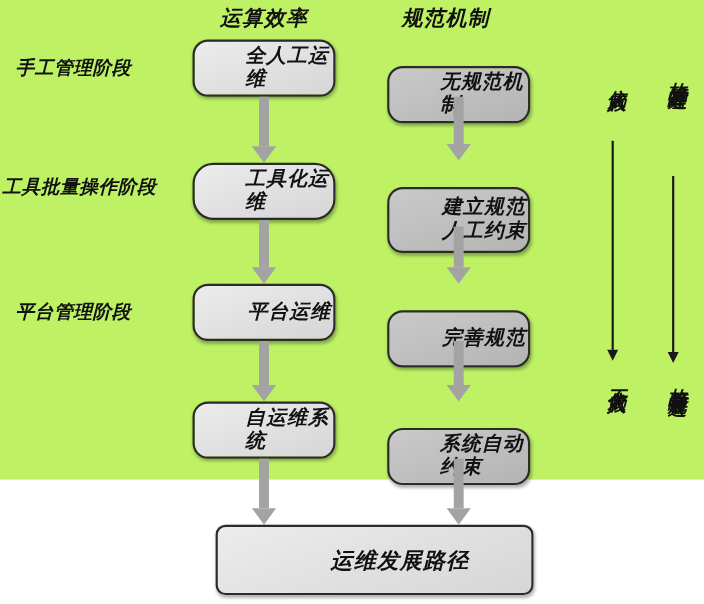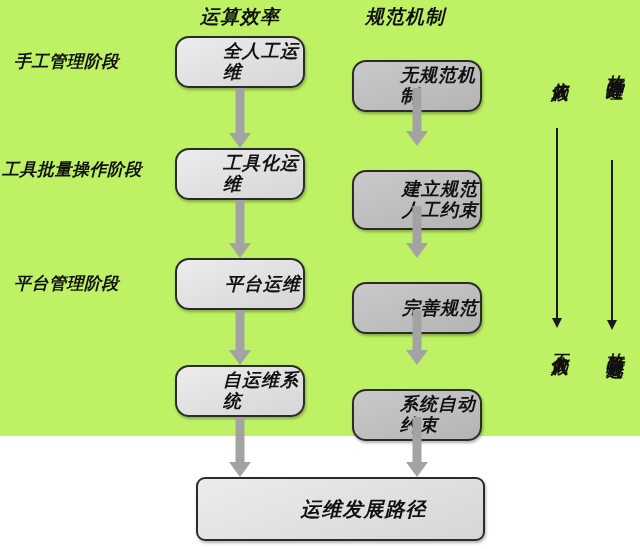--- a/index.html
+++ b/index.html
@@ -122,21 +122,21 @@
   <div class="col-header" style="left:340px; top:4px; width:130px;">规范机制</div>
 
   <div class="stage-label" style="left:2px; top:158px;">工具批量操作阶段</div>
   <div class="stage-label" style="left:14px; top:50px;">手工管理阶段</div>
   <div class="stage-label" style="left:14px; top:272px;">平台管理阶段</div>
 
   <div class="node light" style="left:175px; top:36px; width:130px; height:52px;">
     <span class="txt">全人工运维</span>
   </div>
 
-  <div class="node light" style="left:175px; top:148px; width:130px; height:52px;">
+  <div class="node light" style="left:175px; top:148px; width:130px; height:52px;border-radius:19px;">
     <span class="txt">工具化运维</span>
   </div>
 
   <div class="node light" style="left:175px; top:258px; width:130px; height:52px;">
     <span class="txt">平台运维</span>
   </div>
 
   <div class="node light" style="left:175px; top:365px; width:130px; height:52px;">
     <span class="txt">自运维系统</span>
   </div>

